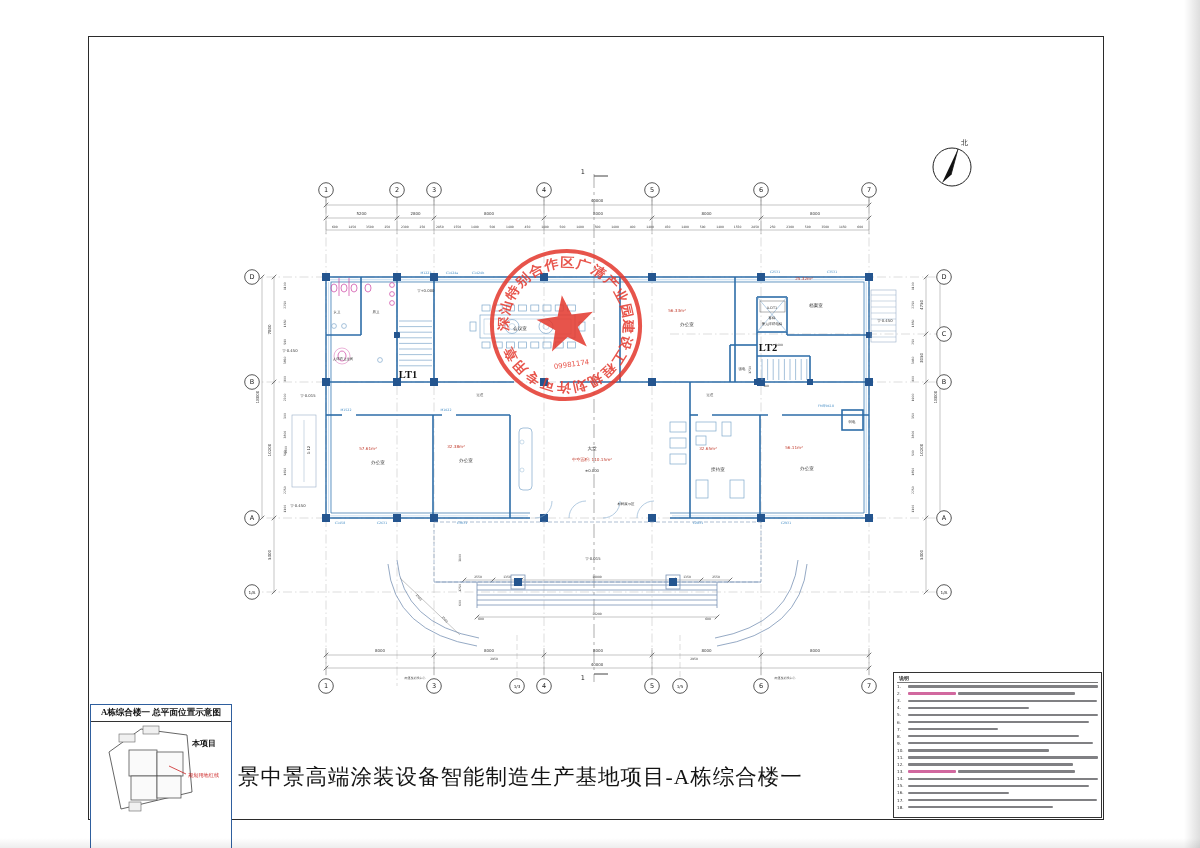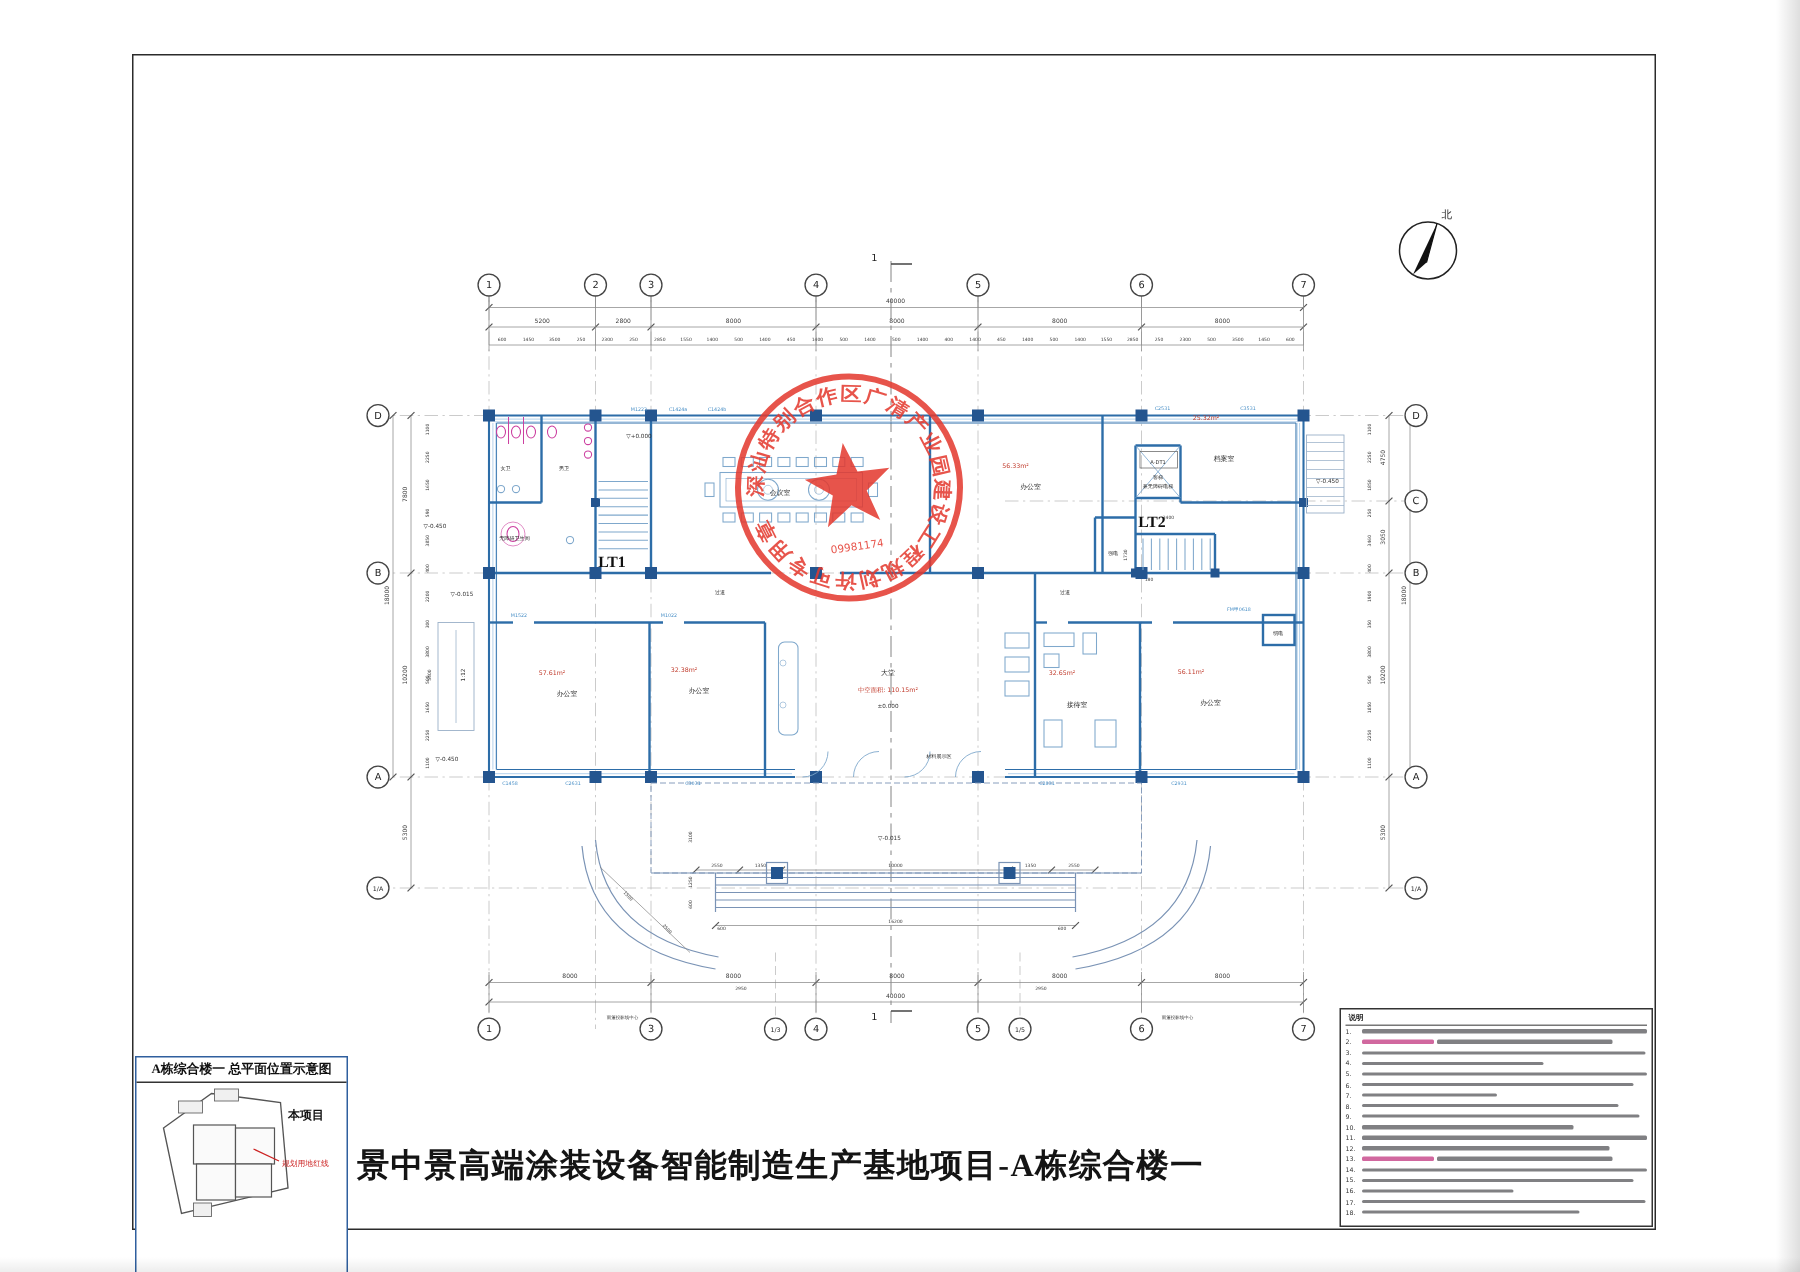--- a/index.html
+++ b/index.html
@@ -12,21 +12,21 @@
   .dimS{font-size:3px;fill:#3a3a3a;}
   .code{font-size:3.2px;fill:#4a90c7;}
   .rn{font-size:4.6px;fill:#2e2e2e;}
   .rnS{font-size:3.4px;fill:#2e2e2e;}
   .ra{font-size:4.2px;fill:#c03a2b;}
   .lvl{font-size:3.8px;fill:#333;}
   .big{font-size:10.5px;font-weight:bold;fill:#111;font-family:"Liberation Serif",serif;}
   .bub{font-size:6.5px;fill:#222;}
   .bubS{font-size:4.2px;fill:#222;}
   #main-title{position:absolute;left:238px;top:762px;font-family:"Liberation Serif",serif;
-    font-size:21.5px;font-weight:700;color:#141414;letter-spacing:1px;white-space:nowrap;}
+    font-size:21.5px;font-weight:400;color:#141414;letter-spacing:1px;white-space:nowrap;}
   #stats{position:absolute;left:552px;top:699px;width:280px;color:#222;}
   #stats .fp{margin-left:40px;display:inline-block;border-bottom:1.2px solid #333;padding:0 4px 1px 0;}
   #stats .fp .n{font-size:11.5px;font-weight:700;font-family:"Liberation Serif",serif;}
   #stats .fp .s{font-size:9px;margin-left:6px;}
   #stats .l{font-size:6.4px;line-height:1.45;}
   #stats .ind{margin-left:20px;}
   #stats .row{display:flex;gap:18px;}
   #inset{position:absolute;left:90px;top:704px;width:142px;height:148px;border:1.4px solid #2f5f9e;box-sizing:border-box;background:#fff;}
   #inset .hd{font-size:8.6px;font-weight:700;color:#111;text-align:center;border-bottom:1px solid #333;
     padding:2px 0;font-family:"Liberation Serif",serif;}

